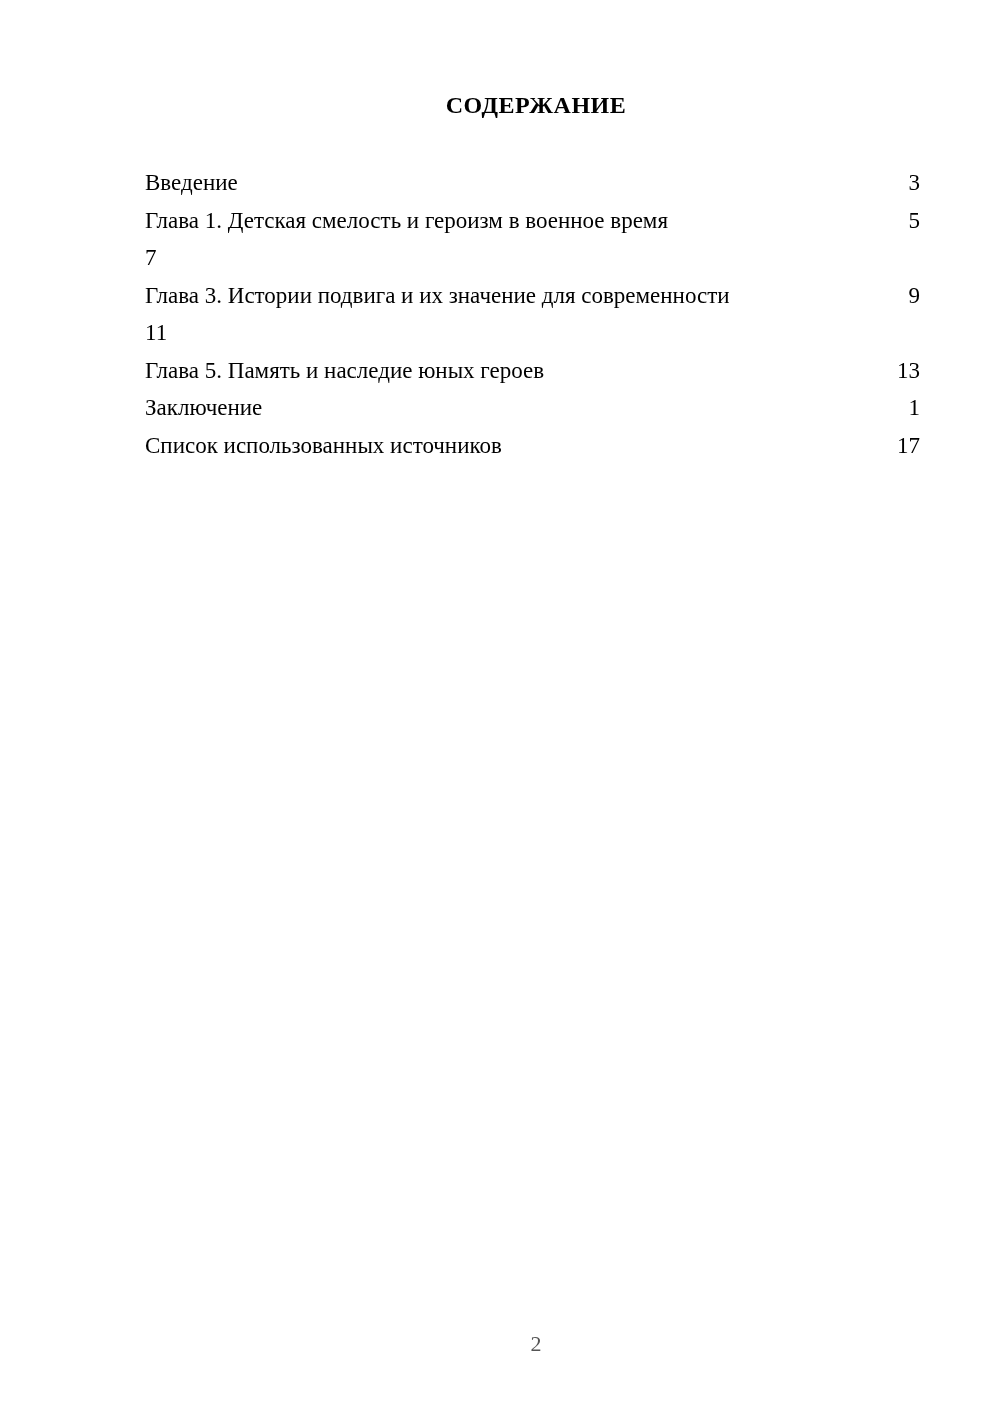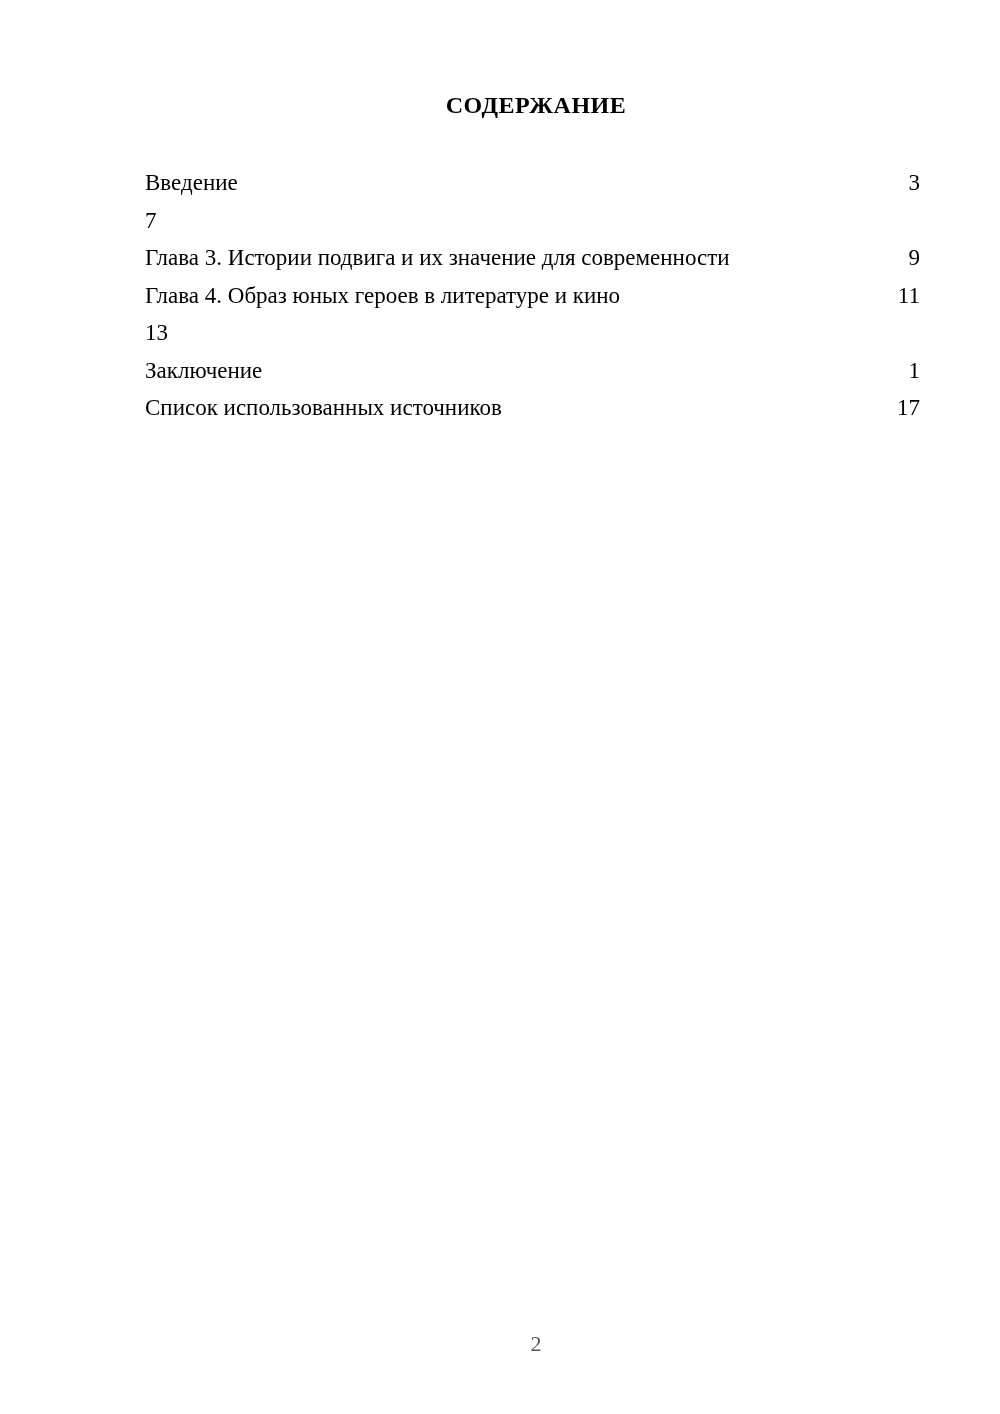--- a/index.html
+++ b/index.html
@@ -65,31 +65,35 @@
 <div class="page">
 
   <div class="doc-title">СОДЕРЖАНИЕ</div>
 
   <div class="toc">
       <div class="toc-row">
         <span class="toc-label">Введение</span>
         <span class="toc-page">3</span>
       </div>
       <div class="toc-row">
+        <span class="toc-label">Глава 1. Детская смелость и героизм в военное время</span>
+        <span class="toc-page">5</span>
+      </div>
+      <div class="toc-row">
         <span class="toc-page">7</span>
       </div>
       <div class="toc-row">
         <span class="toc-label">Глава 3. Истории подвига и их значение для современности</span>
         <span class="toc-page">9</span>
       </div>
       <div class="toc-row">
-        <span class="toc-label">Глава 4. Образ юных героев в литературе и кино</span>
         <span class="toc-page">11</span>
       </div>
       <div class="toc-row">
+        <span class="toc-label">Глава 5. Память и наследие юных героев</span>
         <span class="toc-page">13</span>
       </div>
       <div class="toc-row">
         <span class="toc-label">Заключение</span>
         <span class="toc-page">1</span>
       </div>
       <div class="toc-row">
         <span class="toc-label">Список использованных источников</span>
         <span class="toc-page">17</span>
       </div>

